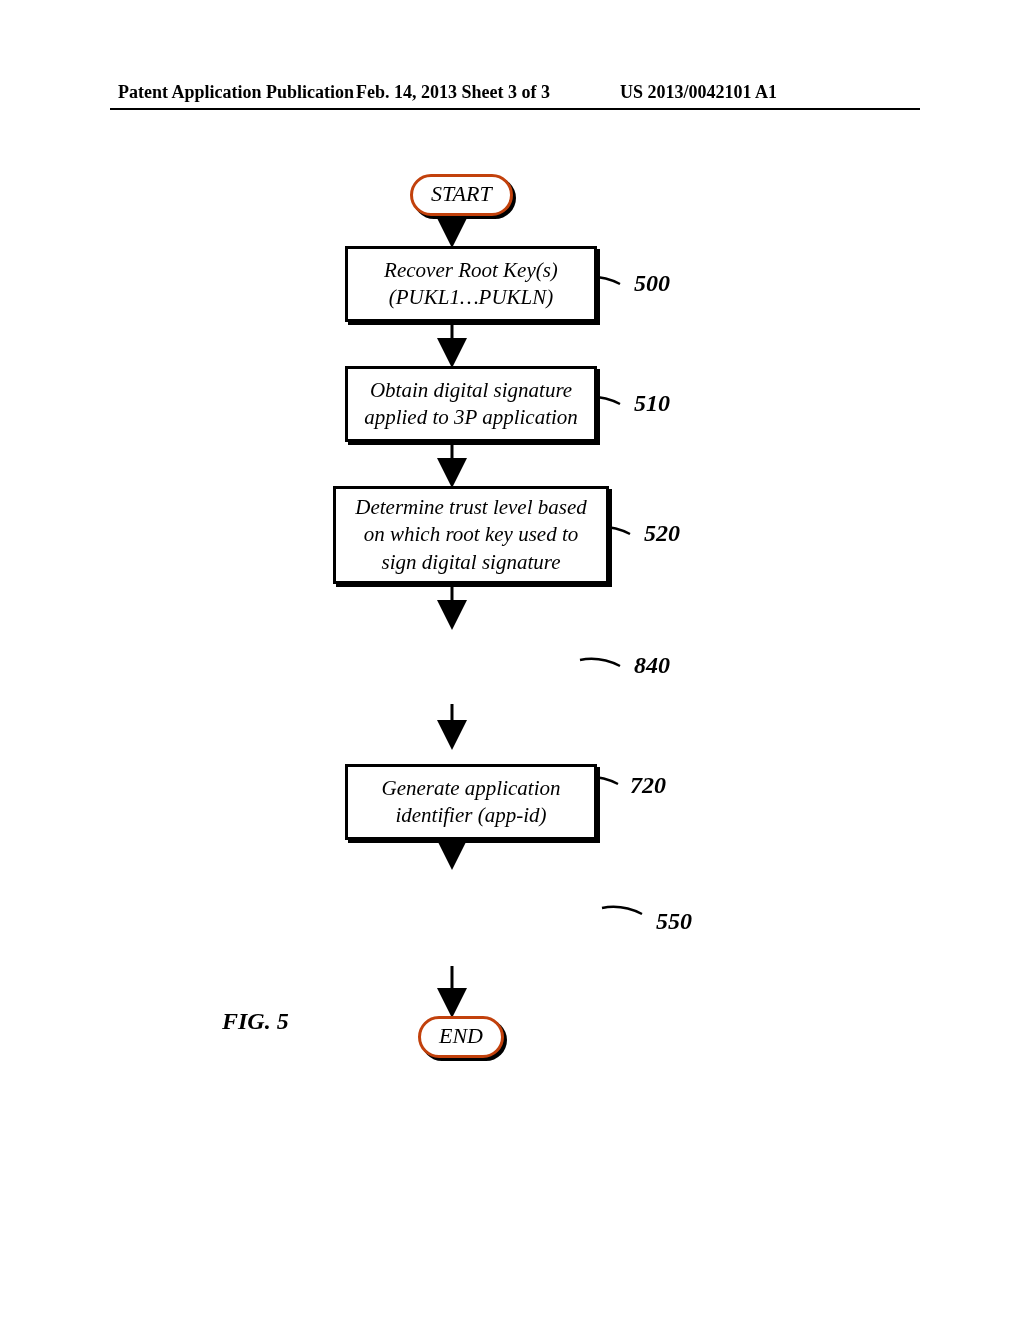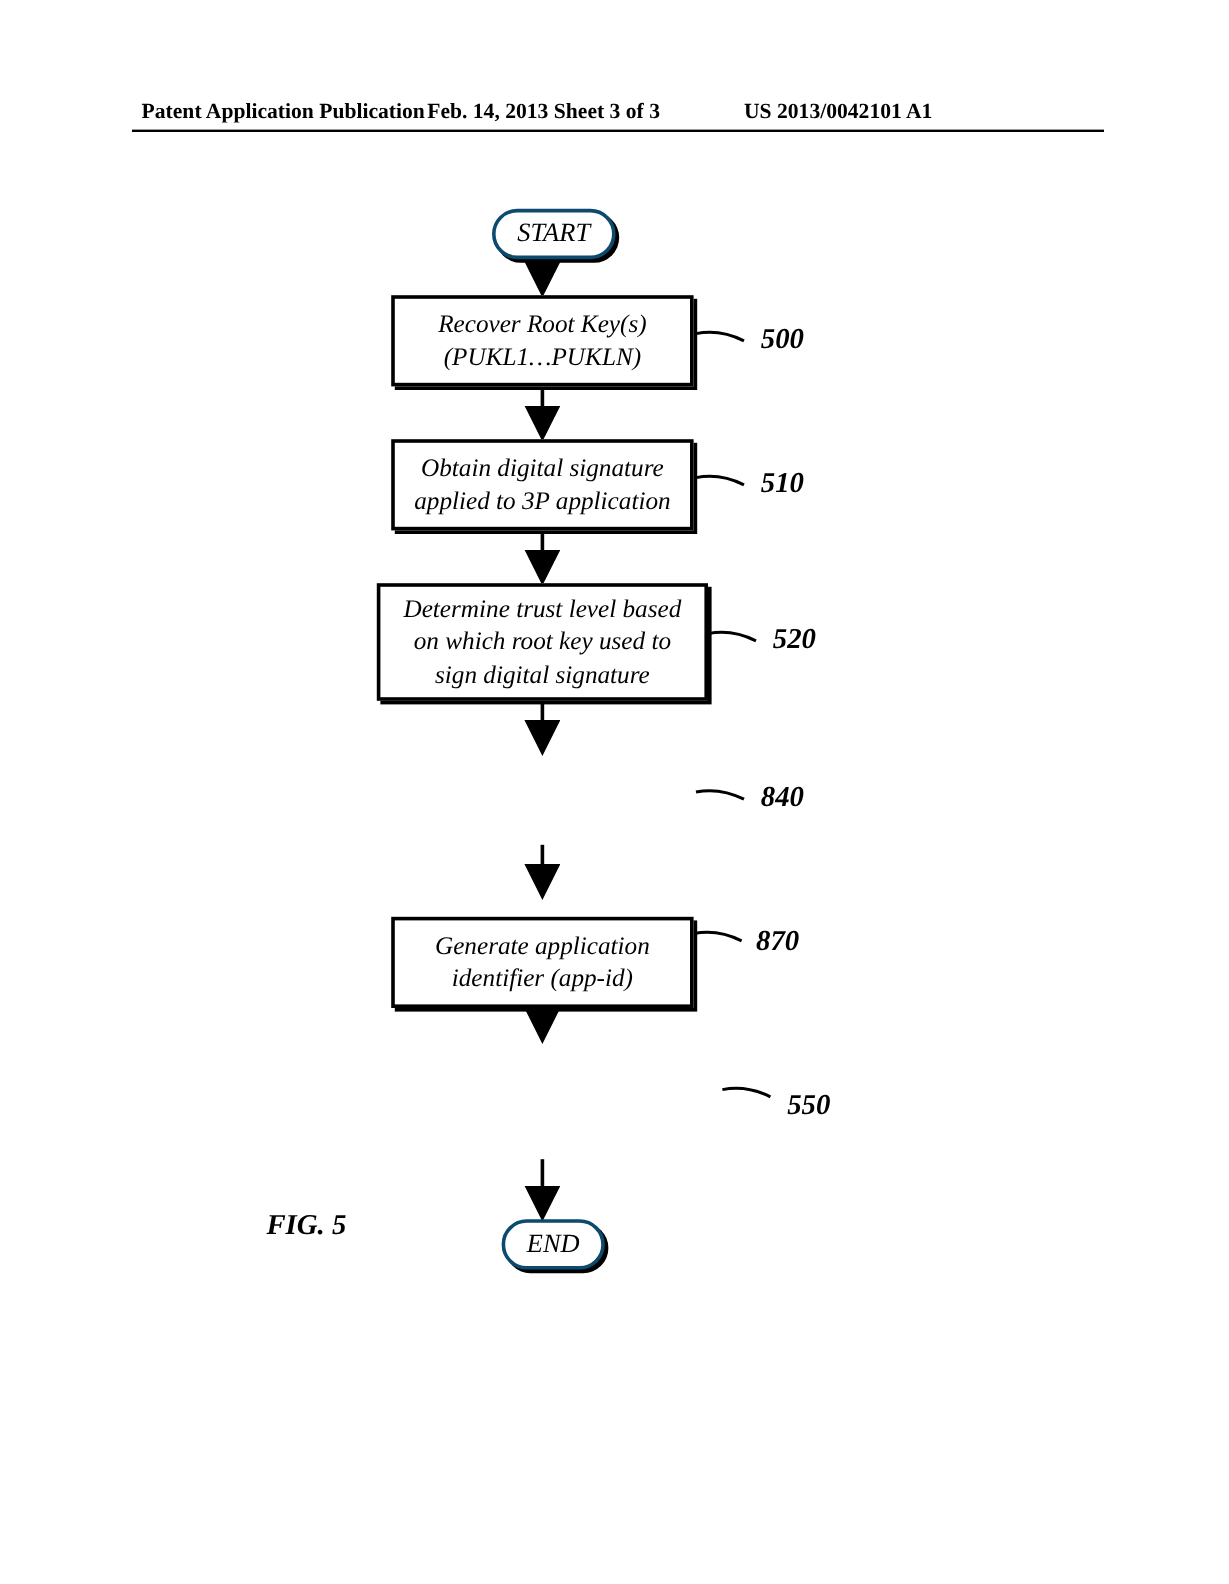--- a/index.html
+++ b/index.html
@@ -40,21 +40,21 @@
   }
   .diagram {
     position: absolute;
     top: 160px;
     left: 0;
     width: 1024px;
     height: 1050px;
   }
   .terminal {
     position: absolute;
-    border: 3px solid #0c4a6e;
+    border: 3px solid #c2410c;
     border-radius: 28px;
     padding: 4px 18px 6px 18px;
     font-style: italic;
     font-size: 22px;
     background: #fff;
     text-align: center;
     box-shadow: 3px 3px 0 #000;
   }
   .box {
     position: absolute;
@@ -63,20 +63,21 @@
     font-style: italic;
     font-size: 21px;
     text-align: center;
     display: flex;
     align-items: center;
     justify-content: center;
     box-shadow: 3px 3px 0 #000;
     line-height: 1.3;
     padding: 8px 8px;
     box-sizing: border-box;
+    margin-left: 19px;
   }
   .ref {
     position: absolute;
     font-style: italic;
     font-size: 24px;
     font-weight: bold;
   }
   .figlabel {
     position: absolute;
     font-style: italic;
@@ -135,21 +136,21 @@
   <div class="box" style="left:314px; top:326px; width:276px; height:98px;">
     <span>Determine trust level based<br>on which root key used to<br>sign digital signature</span>
   </div>
   <span class="ref" style="left:644px; top:360px;">520</span>
 
   <span class="ref" style="left:634px; top:492px;">840</span>
 
   <div class="box" style="left:326px; top:604px; width:252px; height:76px;font-family:Liberation Serif, serif;">
     <span>Generate application<br>identifier (app-id)</span>
   </div>
-  <span class="ref" style="left:630px; top:612px;">870</span>
+  <span class="ref" style="left:630px; top:612px;">720</span>
 
   <span class="ref" style="left:656px; top:748px;">550</span>
 
   <div class="terminal" style="left:418px; top:856px;">
     <span>END</span>
   </div>
 
   <div class="figlabel" style="left:222px; top:848px;">FIG. 5</div>
 
 </div>

